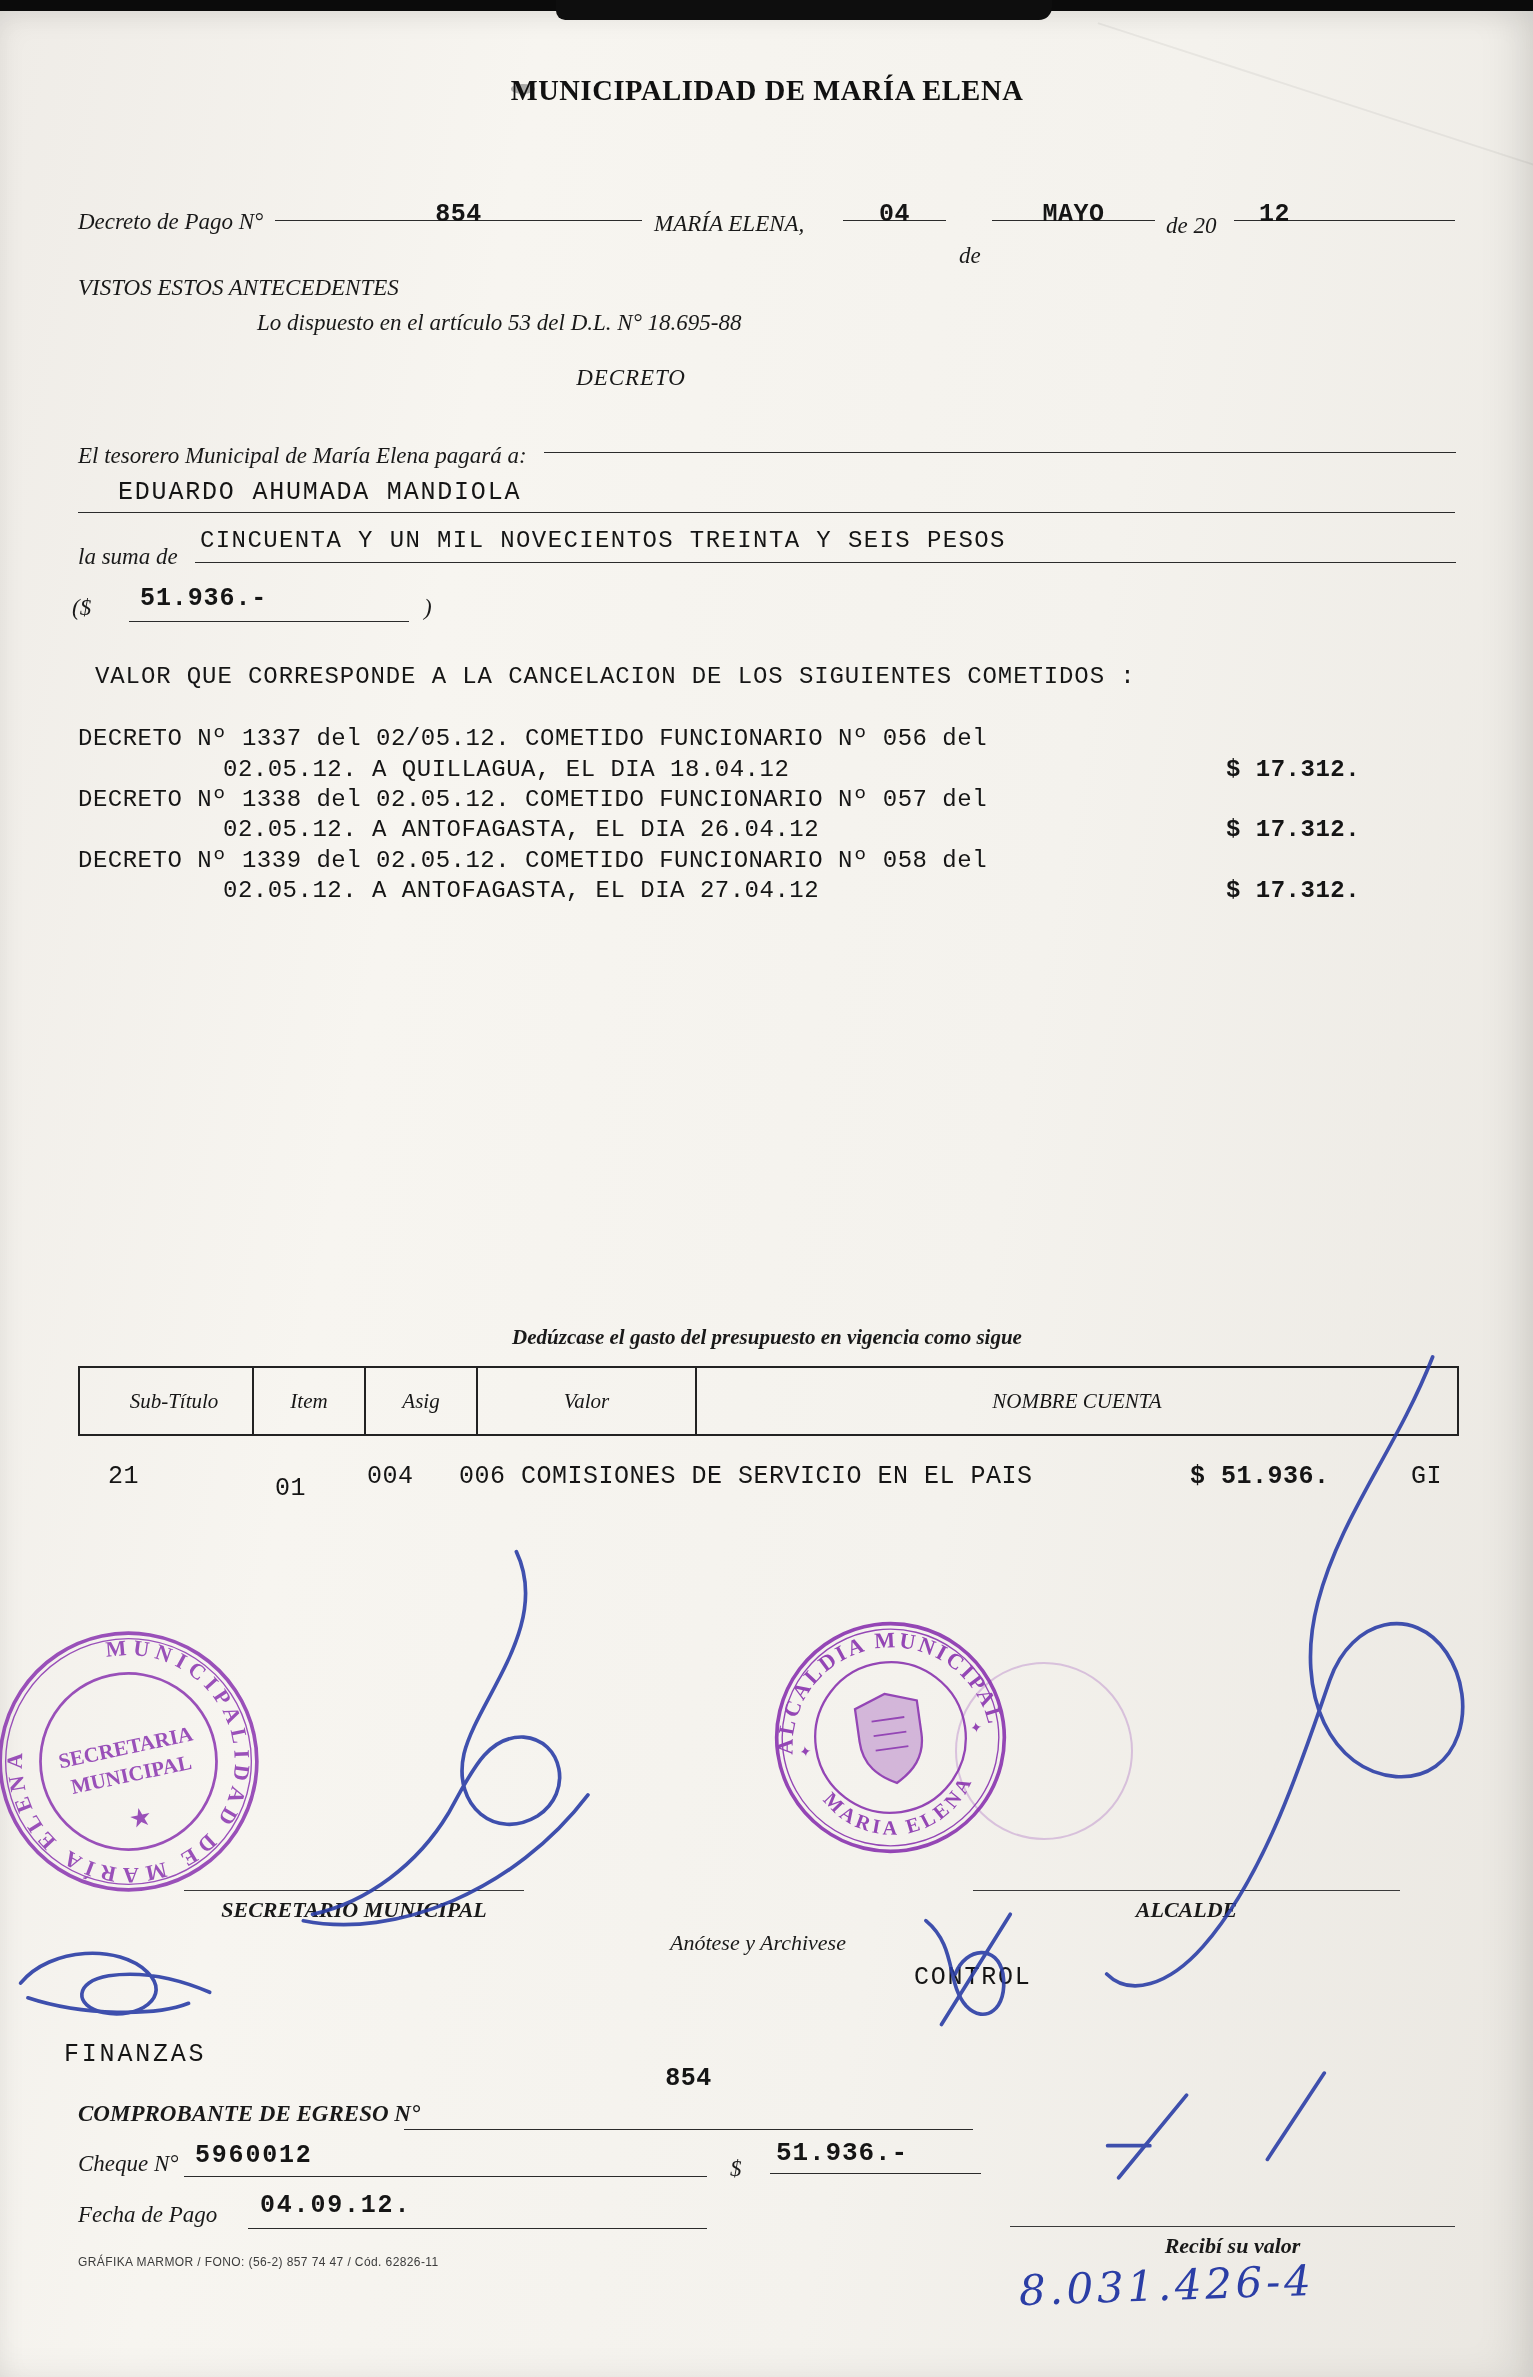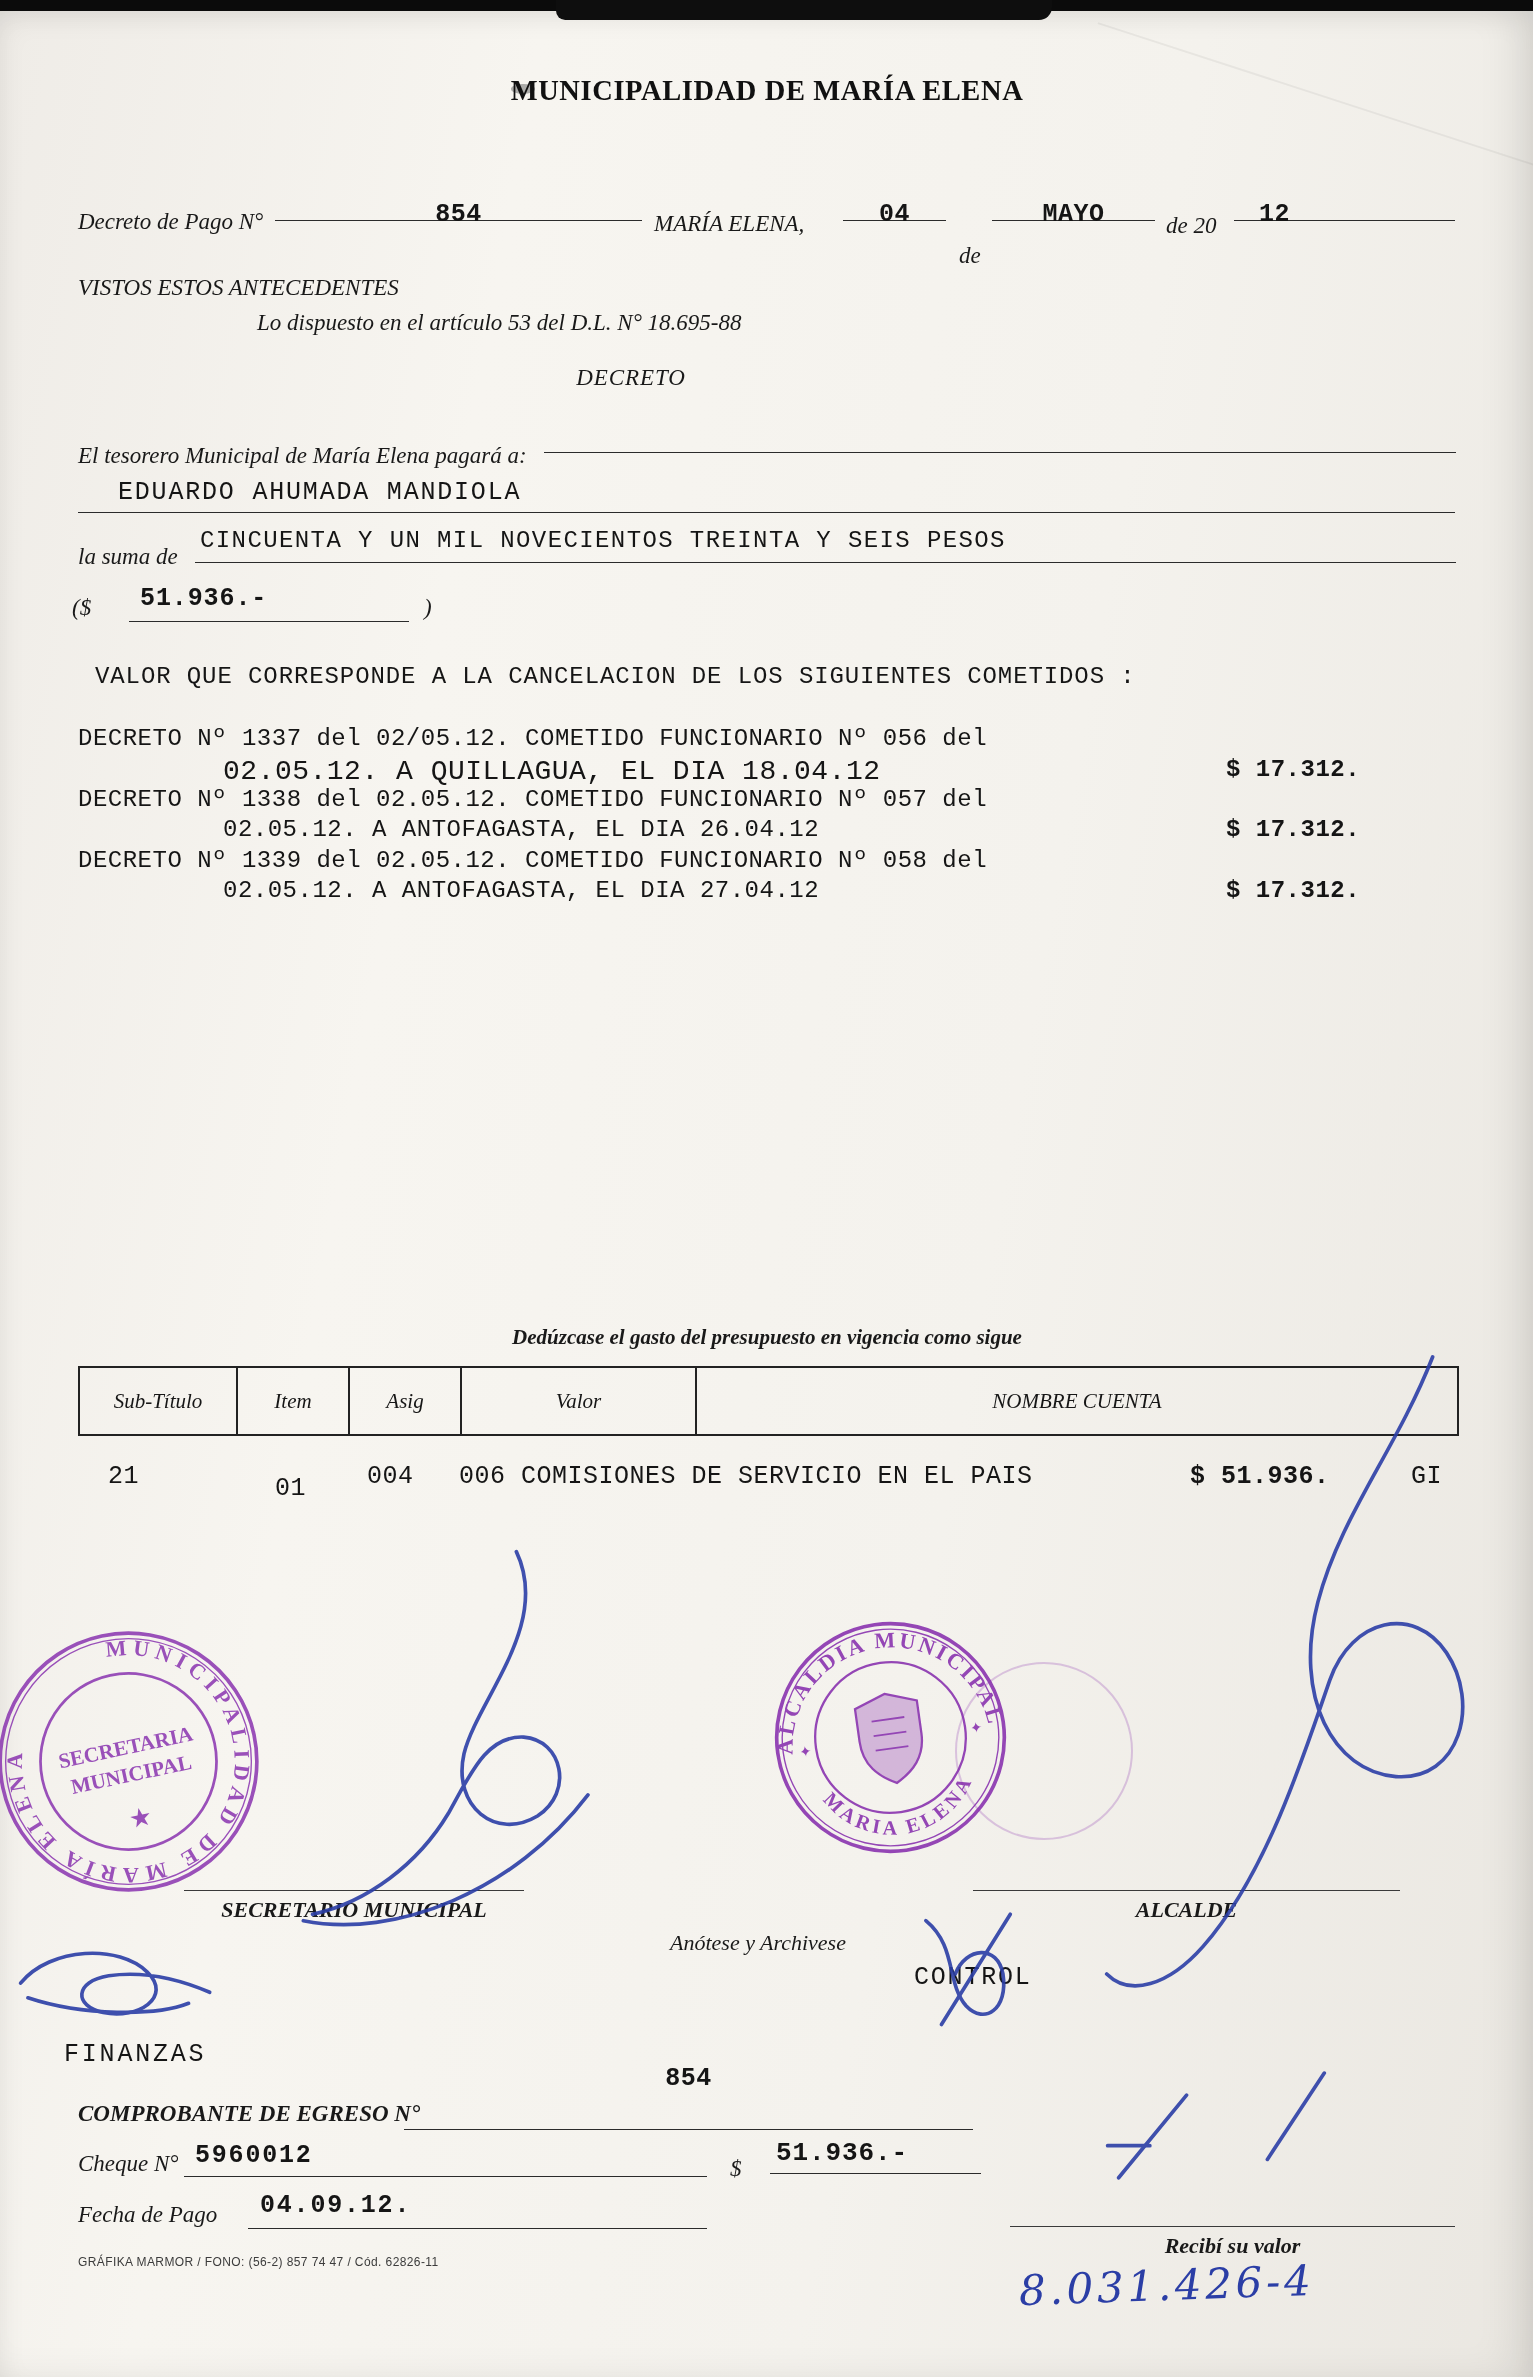--- a/index.html
+++ b/index.html
@@ -65,35 +65,35 @@
   <div class="abs mono" style="left:200px;top:527px;font-size:24px;letter-spacing:1.4px;">CINCUENTA Y UN MIL NOVECIENTOS TREINTA Y SEIS PESOS</div>
   <div class="rule" style="left:195px;top:562px;width:1261px;"></div>
   <div class="abs it" style="left:72px;top:595px;font-size:23px;">($</div>
   <div class="abs mono" style="left:140px;top:584px;font-size:25px;font-weight:700;letter-spacing:0.9px;">51.936.-</div>
   <div class="rule" style="left:129px;top:621px;width:280px;"></div>
   <div class="abs it" style="left:424px;top:595px;font-size:23px;">)</div>
 
   <div class="abs mono" style="left:95px;top:663px;font-size:24px;letter-spacing:0.9px;">VALOR QUE CORRESPONDE A LA CANCELACION DE LOS SIGUIENTES COMETIDOS :</div>
 
   <div class="abs mono" style="left:78px;top:725px;font-size:24px;">DECRETO Nº 1337 del 02/05.12. COMETIDO FUNCIONARIO Nº 056 del</div>
-  <div class="abs mono" style="left:223px;top:756px;font-size:28px;">02.05.12. A QUILLAGUA, EL DIA 18.04.12</div>
+  <div class="abs mono" style="left:223px;top:756px;font-size:24px;">02.05.12. A QUILLAGUA, EL DIA 18.04.12</div>
   <div class="abs mono" style="left:1226px;top:756px;font-size:24px;font-weight:700;">$ 17.312.</div>
 
   <div class="abs mono" style="left:78px;top:786px;font-size:24px;">DECRETO Nº 1338 del 02.05.12. COMETIDO FUNCIONARIO Nº 057 del</div>
   <div class="abs mono" style="left:223px;top:816px;font-size:24px;">02.05.12. A ANTOFAGASTA, EL DIA 26.04.12</div>
   <div class="abs mono" style="left:1226px;top:816px;font-size:24px;font-weight:700;">$ 17.312.</div>
 
   <div class="abs mono" style="left:78px;top:847px;font-size:24px;">DECRETO Nº 1339 del 02.05.12. COMETIDO FUNCIONARIO Nº 058 del</div>
   <div class="abs mono" style="left:223px;top:877px;font-size:24px;">02.05.12. A ANTOFAGASTA, EL DIA 27.04.12</div>
   <div class="abs mono" style="left:1226px;top:877px;font-size:24px;font-weight:700;">$ 17.312.</div>
 
   <div class="abs it center-text" style="left:0;top:1325px;width:1534px;font-size:21px;font-weight:bold;">Dedúzcase el gasto del presupuesto en vigencia como sigue</div>
 
   <div class="tbl" style="left:78px;top:1366px;width:1377px;height:66px;">
-    <div class="cell" style="width:156px;">Sub-Título</div>
+    <div class="cell" style="width:156px;padding-left:16px;">Sub-Título</div>
     <div class="cell" style="width:110px;">Item</div>
     <div class="cell" style="width:110px;">Asig</div>
     <div class="cell" style="flex:1;">Valor</div>
     <div class="cell" style="width:760px;">NOMBRE CUENTA</div>
   </div>
 
   <div class="abs mono" style="left:108px;top:1462px;font-size:25px;">21</div>
   <div class="abs mono" style="left:275px;top:1462px;font-size:25px;margin-top:12px;">01</div>
   <div class="abs mono" style="left:367px;top:1462px;font-size:25px;">004</div>
   <div class="abs mono" style="left:459px;top:1462px;font-size:25px;">006 COMISIONES DE SERVICIO EN EL PAIS</div>

